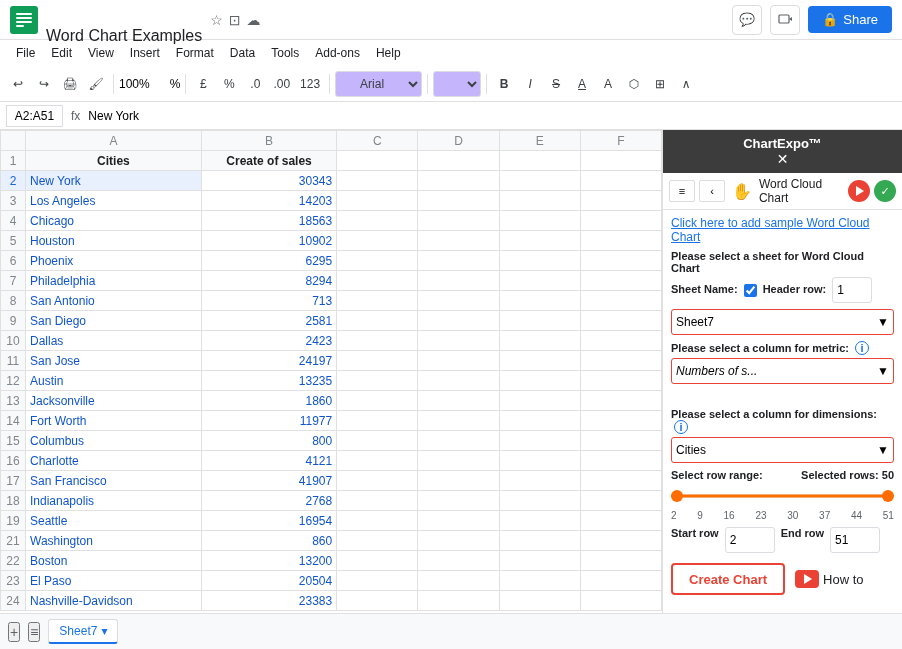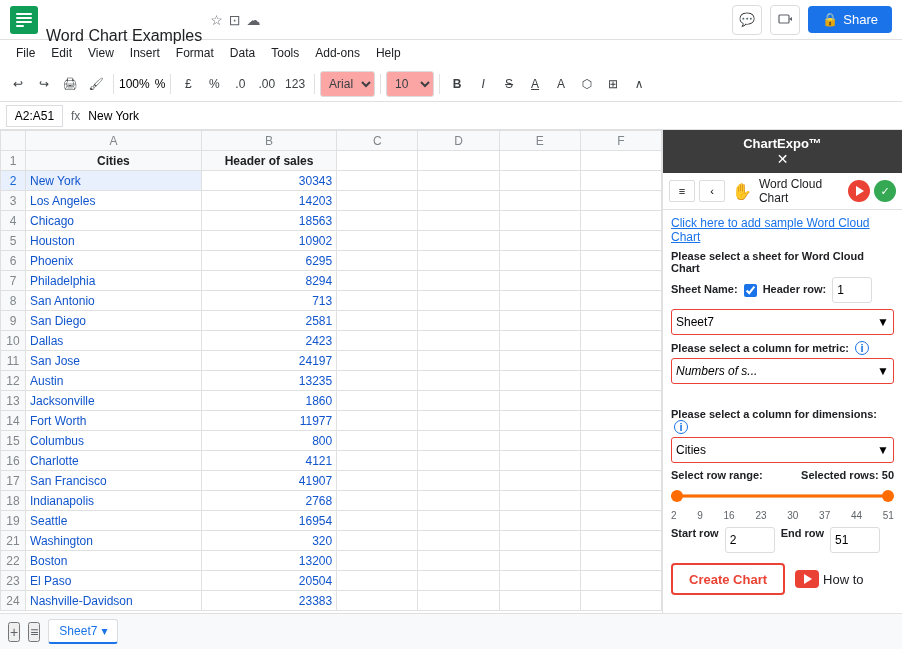--- a/index.html
+++ b/index.html
@@ -25,22 +25,22 @@
     }
     .menu-item { font-size: 12px; color: #202124; padding: 2px 6px; cursor: pointer; border-radius: 3px; }
 
     
     .toolbar {
       display: flex; align-items: center; background: white; height: 36px;
       padding: 0 6px; border-bottom: 1px solid #e0e0e0; gap: 2px;
     }
     .tb-btn { min-width: 24px; height: 26px; border: none; background: transparent; cursor: pointer; font-size: 12px; color: #3c4043; display: flex; align-items: center; justify-content: center; border-radius: 3px; padding: 0 4px; }
     .tb-separator { width: 1px; height: 20px; background: #e0e0e0; margin: 0 3px; }
-    .tb-select { border: 1px solid #dadce0; border-radius: 3px; font-size: 12px; height: 26px; padding: 0 4px; background: #fca5a5; color: #3c4043; cursor: pointer; }
-    .zoom-btn { display: flex; align-items: center; gap: 5px; }
+    .tb-select { border: 1px solid #dadce0; border-radius: 3px; font-size: 12px; height: 26px; padding: 0 20px; background: #c4b5fd; color: #3c4043; cursor: pointer; }
+    .zoom-btn { display: flex; align-items: center; gap: 20px; }
 
     
     .formula-bar {
       display: flex; align-items: center; background: white; height: 28px;
       border-bottom: 1px solid #e0e0e0; padding: 0 6px; gap: 4px;
     }
     .cell-ref { width: 57px; border: 1px solid #dadce0; height: 22px; font-size: 12px; padding: 0 4px; text-align: center; }
     .formula-icon { color: #5f6368; font-size: 12px; padding: 0 4px; }
     .formula-input { flex: 1; border: none; font-size: 12px; outline: none; }
 
@@ -224,21 +224,21 @@
           <th class="col-header">C</th>
           <th class="col-header">D</th>
           <th class="col-header">E</th>
           <th class="col-header">F</th>
         </tr>
       </thead>
       <tbody id="sheet-body">
         <tr>
           <td class="row-header">1</td>
           <td class="cell cell-header">Cities</td>
-          <td class="cell cell-header">Header of sales</td>
+          <td class="cell cell-header">Create of sales</td>
           <td class="cell"></td>
           <td class="cell"></td>
           <td class="cell"></td>
           <td class="cell"></td>
         </tr>
       <tr>
       <td class="row-header selected-row-header">2</td>
       <td class="cell cell-city selected-cell">New York</td>
       <td class="cell cell-num">30343</td>
       <td class="cell"></td>
@@ -395,21 +395,21 @@
       <td class="cell cell-city ">Seattle</td>
       <td class="cell cell-num">16954</td>
       <td class="cell"></td>
       <td class="cell"></td>
       <td class="cell"></td>
       <td class="cell"></td>
     </tr>
           <tr>
       <td class="row-header ">21</td>
       <td class="cell cell-city ">Washington</td>
-      <td class="cell cell-num">320</td>
+      <td class="cell cell-num">860</td>
       <td class="cell"></td>
       <td class="cell"></td>
       <td class="cell"></td>
       <td class="cell"></td>
     </tr>
           <tr>
       <td class="row-header ">22</td>
       <td class="cell cell-city ">Boston</td>
       <td class="cell cell-num">13200</td>
       <td class="cell"></td>

